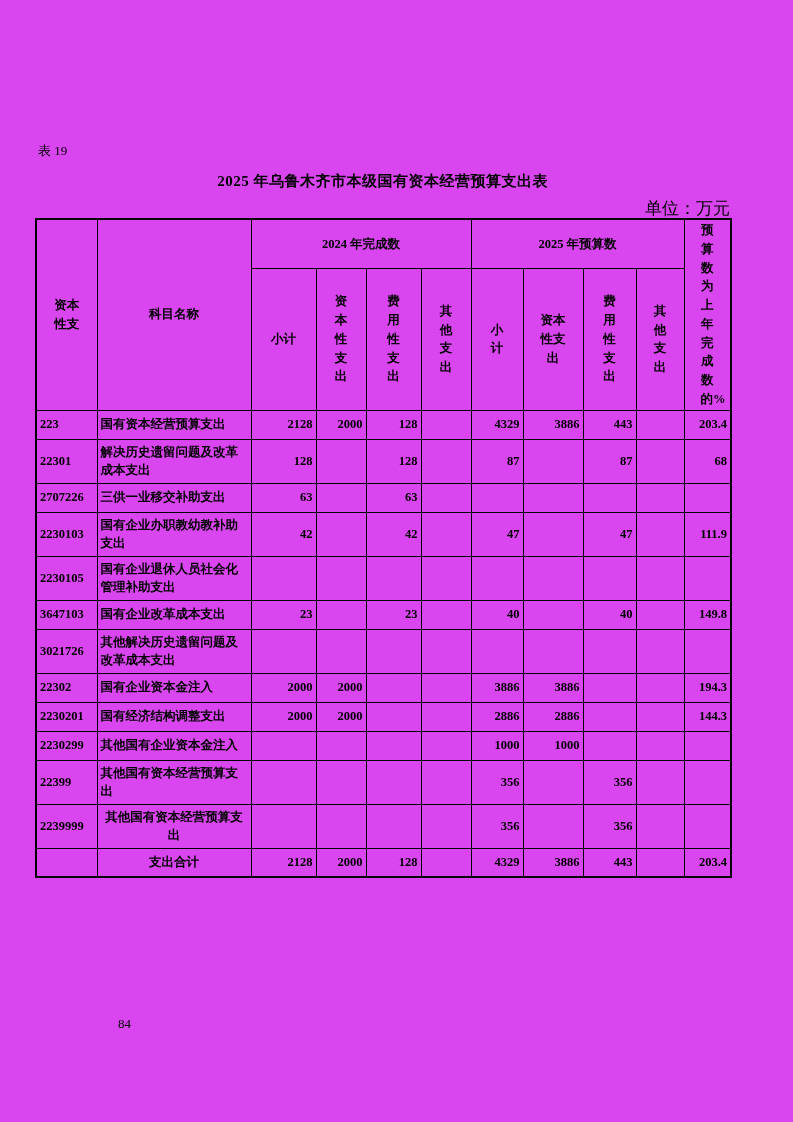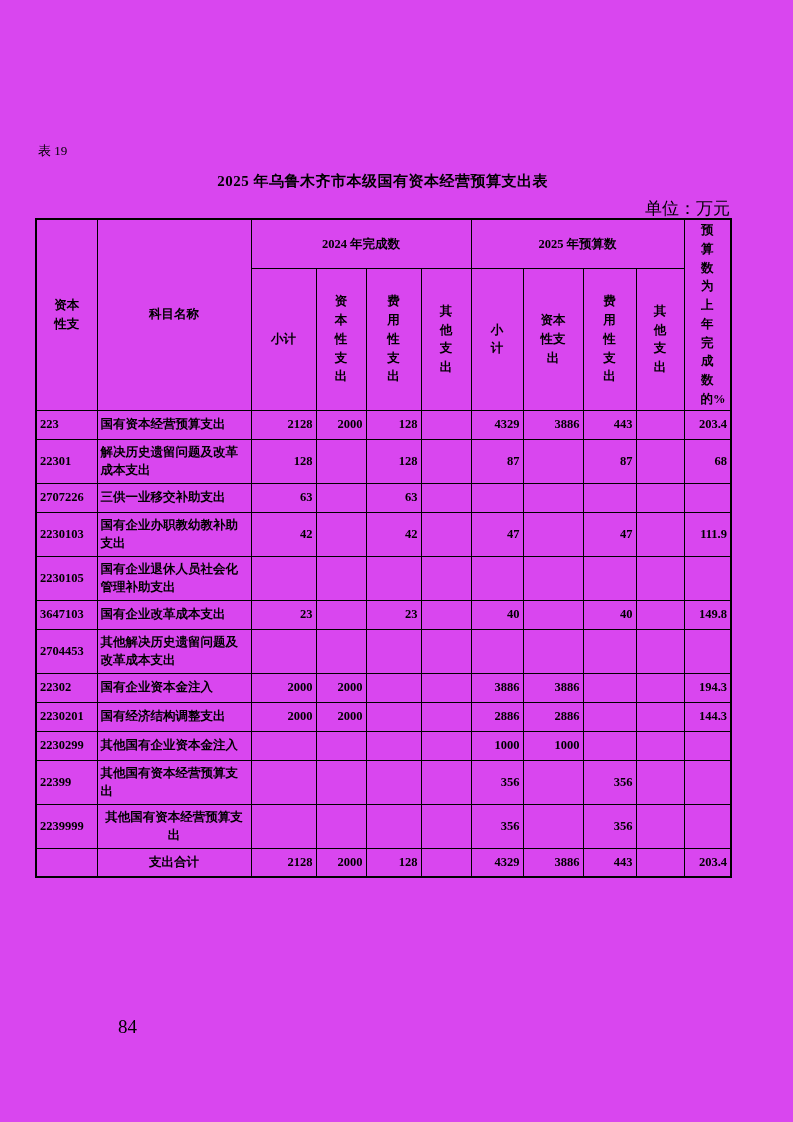--- a/index.html
+++ b/index.html
@@ -58,21 +58,21 @@
     line-height:1.45;
   }
   td.code { text-align:left; padding-left:4px; }
   td.name { text-align:left; padding-left:5px; white-space:pre-line;margin-left:17px; }
   td.name.center { text-align:center; }
   td.num  { text-align:right; padding-right:3px; }
   tbody tr { height:29px;font-weight:bold; }
   tbody tr.tall { height:44px; }
   .page-number {
     position:absolute; left:118px; top:1016px;
-    font-size:19px;
+    font-size:13px;
   }
 </style>
 </head>
 <body>
 
 <div class="page">
 
   <div class="table-label">表 19</div>
 
   <div class="doc-title">2025 年乌鲁木齐市本级国有资本经营预算支出表</div>
@@ -199,21 +199,21 @@
           <td class="num"></td>
           <td class="num">23</td>
           <td class="num"></td>
           <td class="num">40</td>
           <td class="num"></td>
           <td class="num">40</td>
           <td class="num"></td>
           <td class="num">149.8</td>
         </tr>
         <tr class="tall">
-          <td class="code">2704453</td>
+          <td class="code">3021726</td>
           <td class="name">其他解决历史遗留问题及
 改革成本支出</td>
           <td class="num"></td>
           <td class="num"></td>
           <td class="num"></td>
           <td class="num"></td>
           <td class="num"></td>
           <td class="num"></td>
           <td class="num"></td>
           <td class="num"></td>

